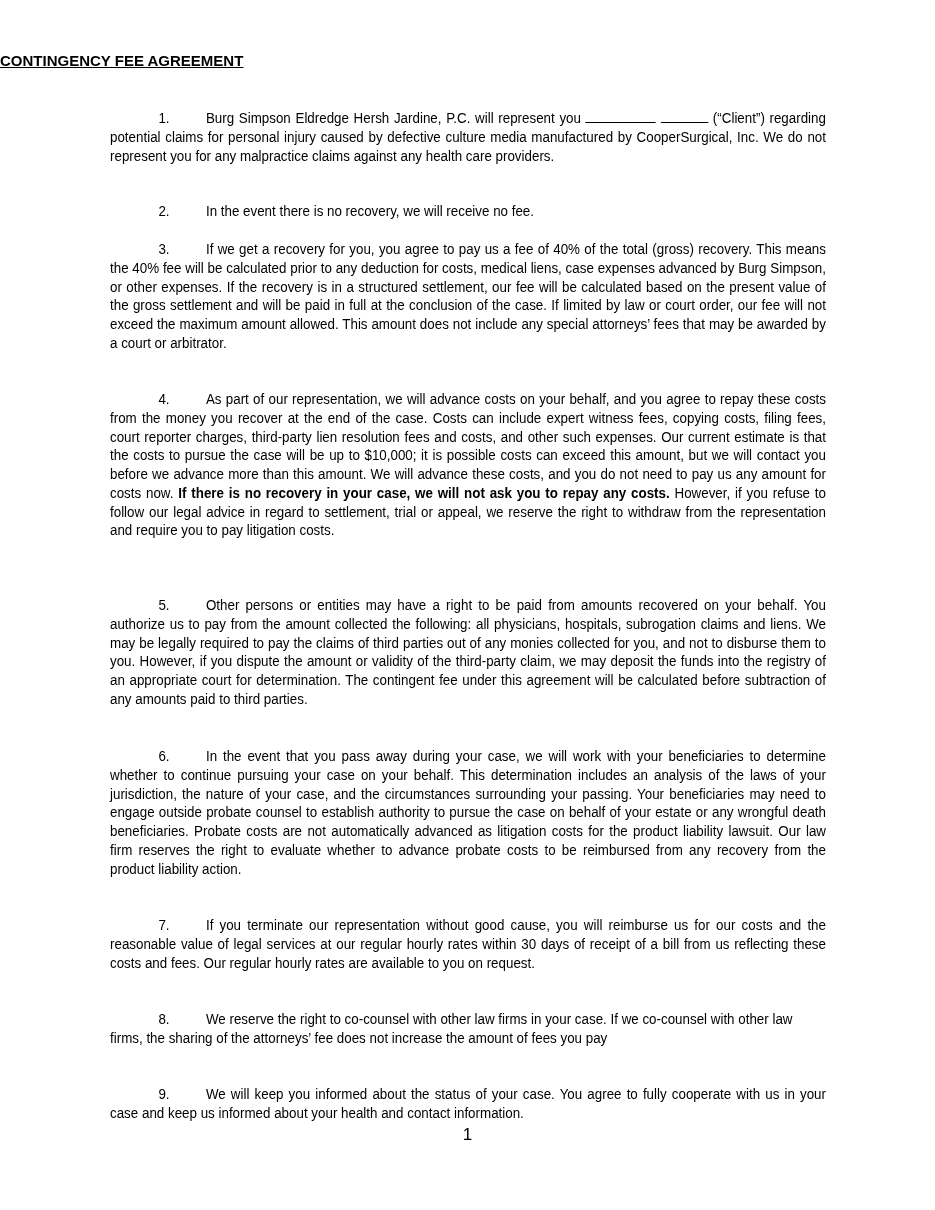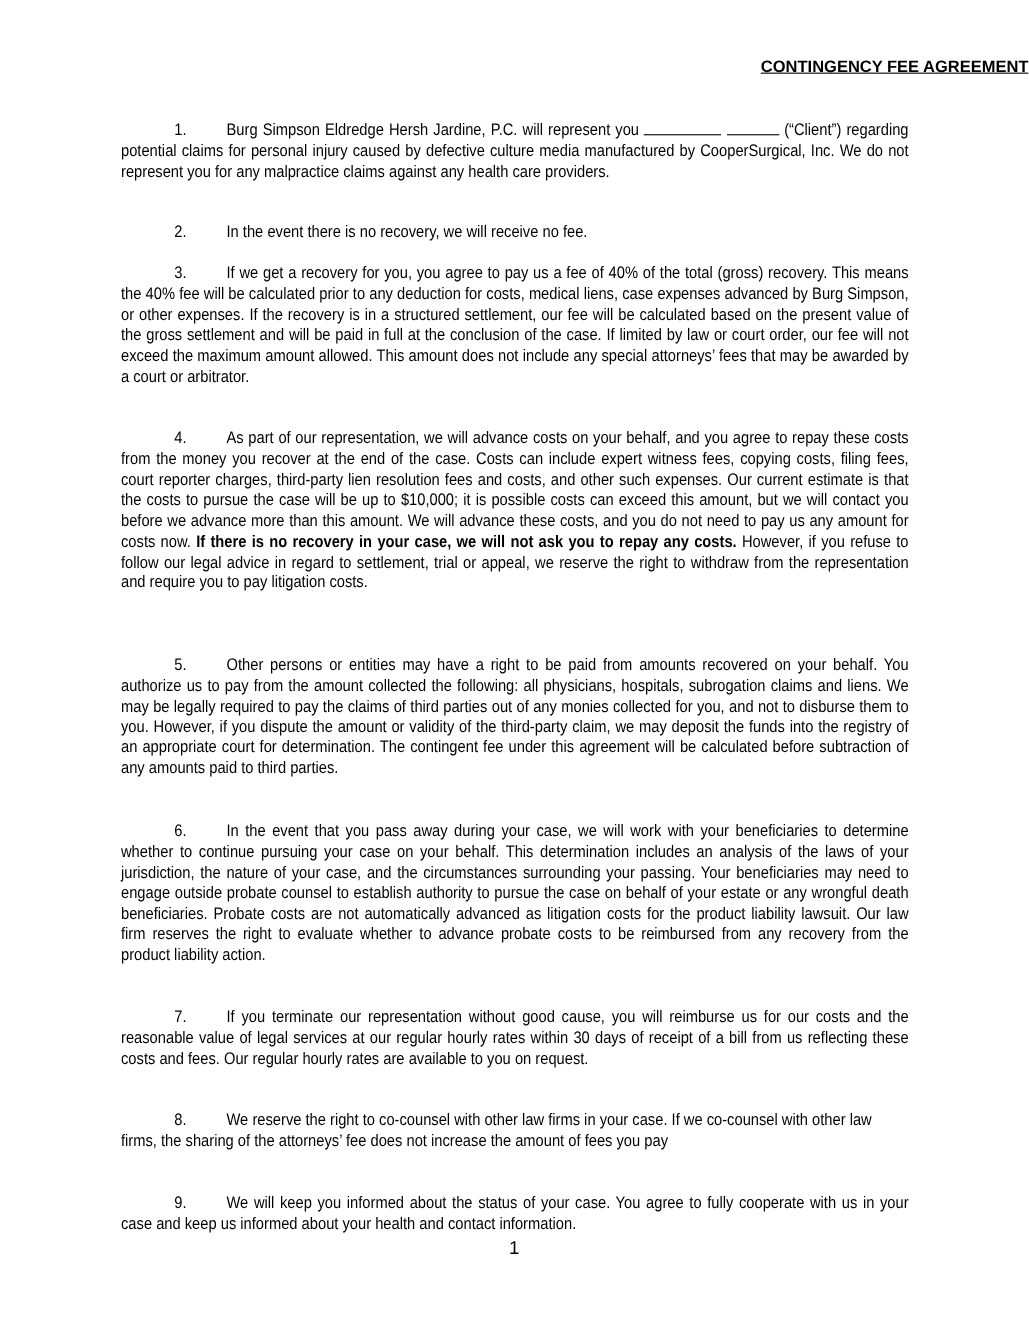--- a/index.html
+++ b/index.html
@@ -3,21 +3,21 @@
 <meta charset="utf-8">
 <style>
   html, body { margin: 0; padding: 0; background: #ffffff; }
   body { width: 935px; height: 1210px; position: relative; overflow: hidden; }
   .page {
     position: absolute; left: 0; top: 0; width: 935px; height: 1210px;
     background: #ffffff; color: #000;
     font-family: "Liberation Sans", sans-serif;
   }
   .title {
-    position: absolute; top: 52px; left: 0; width: 935px; text-align: right;
+    position: absolute; top: 52px; left: 0; width: 935px; text-align: left;
     font-weight: bold; font-size: 15px; text-decoration: underline;
     letter-spacing: 0px;
   }
   .para {
     position: absolute; left: 110px; width: 716px;
     font-size: 15.2px; line-height: 18.75px; text-align: justify;
     transform-origin: 0 0;
   }
   .num { display: inline-block; width: 54px; padding-left: 55px; }
   .blank { display: inline-block; border-bottom: 1px solid #000; height: 14px; vertical-align: baseline; }

